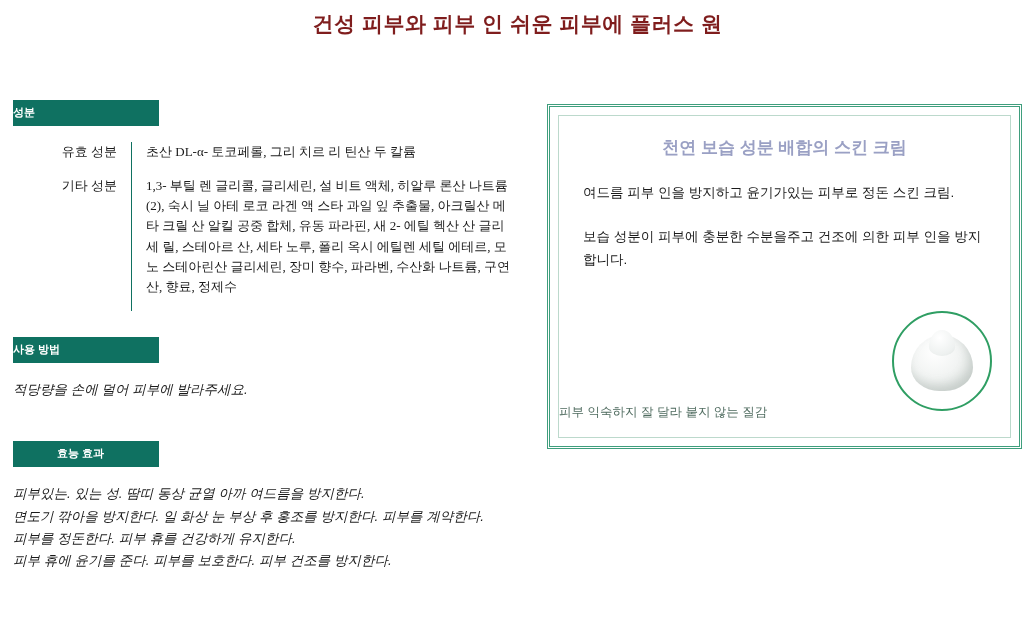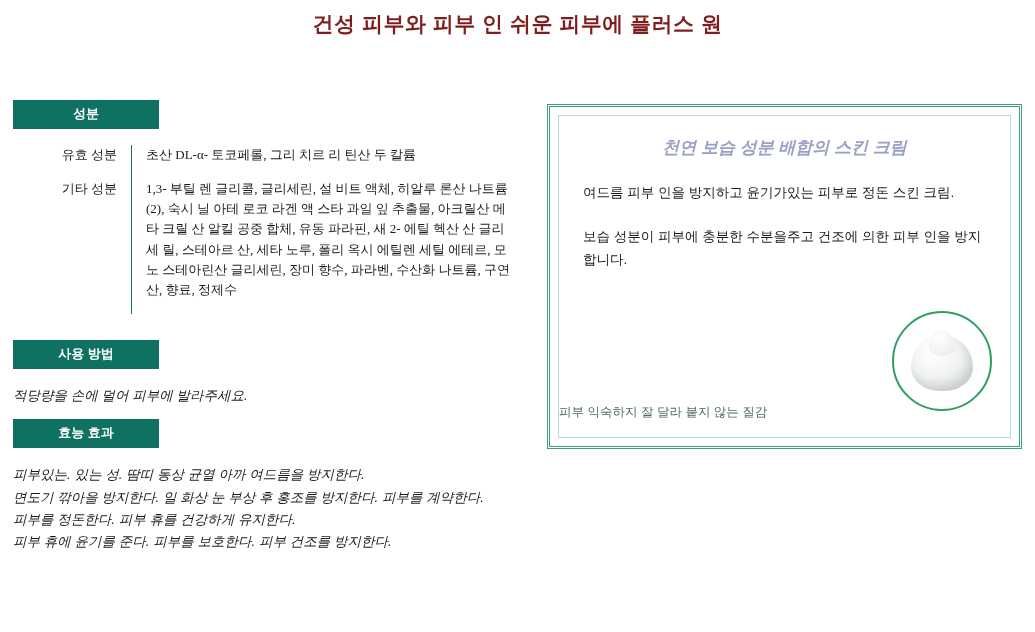--- a/index.html
+++ b/index.html
@@ -35,23 +35,22 @@
     top: 100px;
     left: 13px;
     width: 510px;
   }
 
   .section-head {
     display: block;
     width: 146px;
     background: #0f7161;
     color: #ffffff;
-    font-size: 13px;
+    font-size: 11px;
     font-weight: bold;
-    text-align: center;
     padding: 5px 0 6px 0;
     box-sizing: border-box;
   }
 
   
   .ing-table {
     margin-top: 16px;
     width: 500px;
     border-collapse: collapse;
     font-family: Liberation Serif, serif;
@@ -67,21 +66,21 @@
     text-align: right;
     padding-right: 14px !important;
     border-right: 1px solid #0f7161;
     color: #1a1a1a;
   }
   .ing-value {
     padding-left: 14px !important;
   }
 
   .section-gap-usage { margin-top: 26px; }
-  .section-gap-effect { margin-top: 12px; }
+  .section-gap-effect { margin-top: 40px; padding-left: 44px; }
 
   .body-text {
     font-size: 13.5px;
     line-height: 1.65;
     margin-top: 16px;
     color: #1a1a1a;
   }
   .body-text p { margin: 0; font-style: italic; }
 
   
@@ -104,21 +103,20 @@
     border: 1px solid #bcd9cc;
     box-sizing: border-box;
     padding: 16px 24px;
   }
   .panel-title {
     text-align: center;
     font-size: 17px;
     font-weight: bold;
     color: #9aa0c4;
     margin: 4px 0 22px 0;
-    font-style: italic;
   }
   .panel-para {
     font-size: 13.5px;
     line-height: 1.75;
     color: #1a1a1a;
     margin: 0 0 20px 0;
   }
   .panel-caption {
     position: absolute;
     left: 0;

